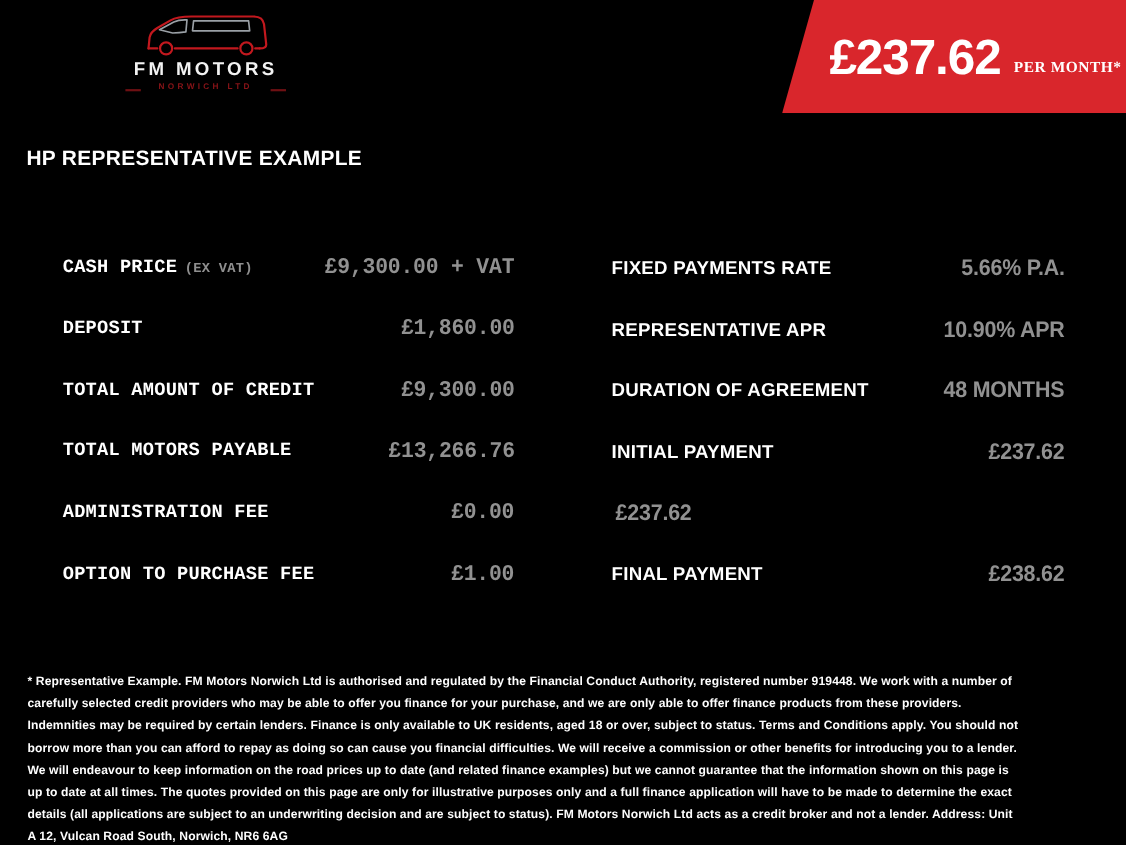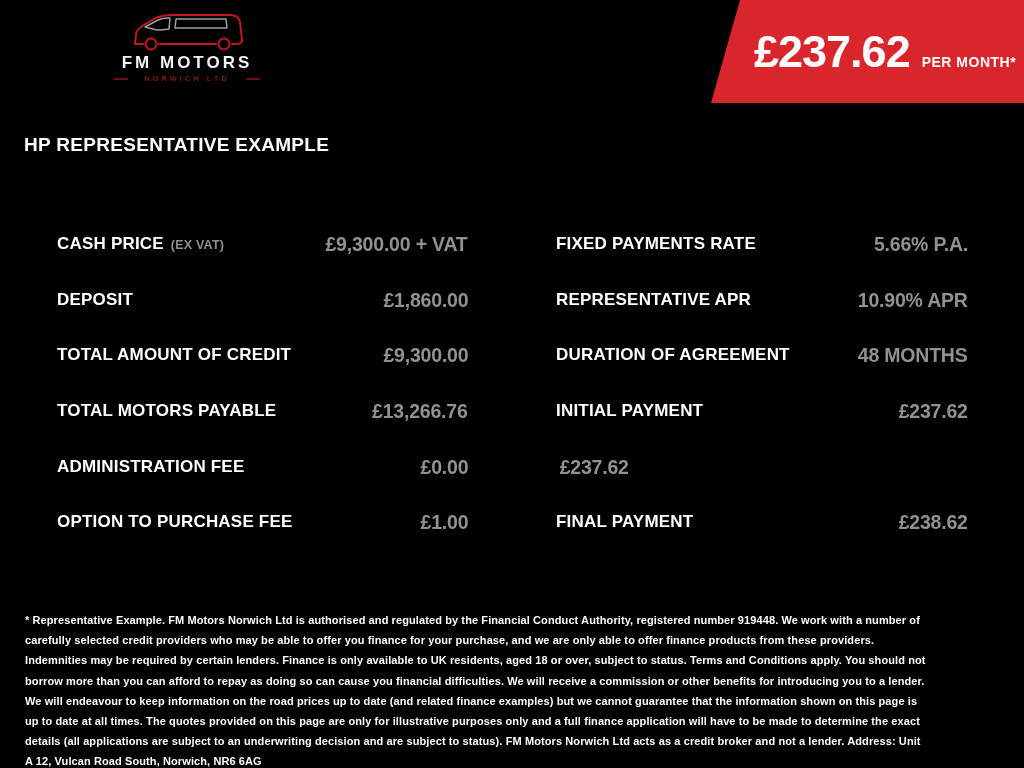--- a/index.html
+++ b/index.html
@@ -5,42 +5,42 @@
   * { margin:0; padding:0; box-sizing:border-box; }
   html,body { width:1024px; height:768px; background:#000; overflow:hidden;
               font-family:"Liberation Sans", sans-serif; }
   .stage { position:relative; width:1024px; height:580px; background:#000; }
 
   
   .logo { position:absolute; left:112px; top:12px; width:150px; text-align:center; }
   .logo svg { display:block; margin:0 auto; }
   .logo-name { color:#f2f2f2; font-weight:bold; font-size:17px; letter-spacing:3px;
                white-space:nowrap; margin-top:1px; }
-  .logo-sub { display:flex; align-items:center; justify-content:center; gap:16px;
+  .logo-sub { display:flex; align-items:flex-end; justify-content:center; gap:16px;
               margin-top:1px; }
   .logo-sub .txt { color:#8a1418; font-weight:bold; font-size:7.5px; letter-spacing:3px;
                    white-space:nowrap; }
   .logo-sub .dash { width:14px; height:2px; background:#6e1013; }
 
   
   .banner { position:absolute; top:0; right:0; width:320px; height:103px;
             clip-path:polygon(36px 0, 320px 0, 320px 103px, 7px 103px);
             display:flex; align-items:center; padding-left:50px; }
   .banner-price { color:#fff; font-weight:bold; font-size:45px; letter-spacing:-1px;
                   line-height:1; }
   .banner-suffix { color:#fff; font-weight:bold; font-size:14px; letter-spacing:.5px;
-                   margin-left:12px; margin-top:20px; }
+                   margin-left:12px; margin-top:20px;font-family:Liberation Serif, serif; }
 
   
   .heading { position:absolute; left:24px; top:134px; color:#fff; font-size:19px;
              font-weight:bold; letter-spacing:.3px; }
 
   
   .fin-col { position:absolute; top:216px; }
-  .fin-col.left  { left:57px;  width:411px; }
+  .fin-col.left  { left:57px;  width:411px;font-family:Liberation Mono, monospace; }
   .fin-col.right { left:556px; width:412px; }
   .fin-row { height:55.7px; display:flex; align-items:center;
              justify-content:space-between; }
   .fin-label { color:#fff; font-weight:bold; font-size:17px; letter-spacing:.2px;
                white-space:nowrap; }
   .fin-note { color:#8f8f8f; font-weight:bold; font-size:12.5px; margin-left:7px; }
   .fin-value { color:#919191; font-weight:bold; font-size:20.5px; white-space:nowrap;
                display:inline-block; transform:scaleX(.95); transform-origin:right center;
                letter-spacing:-.2px; }
 

